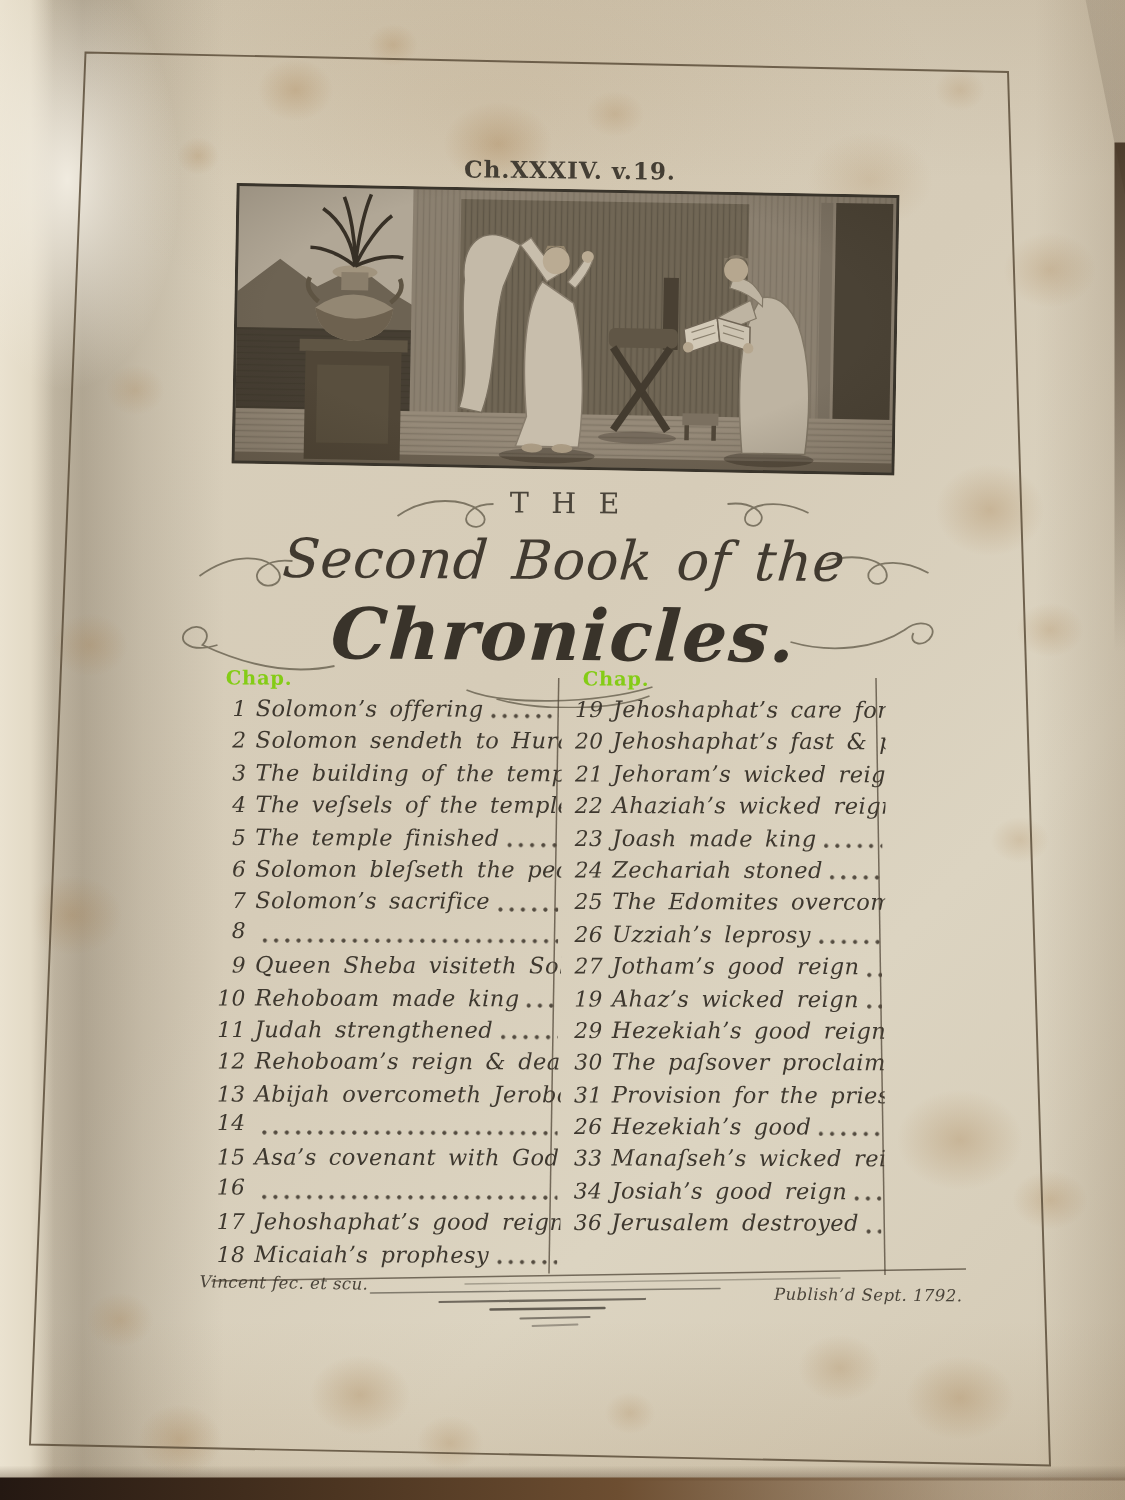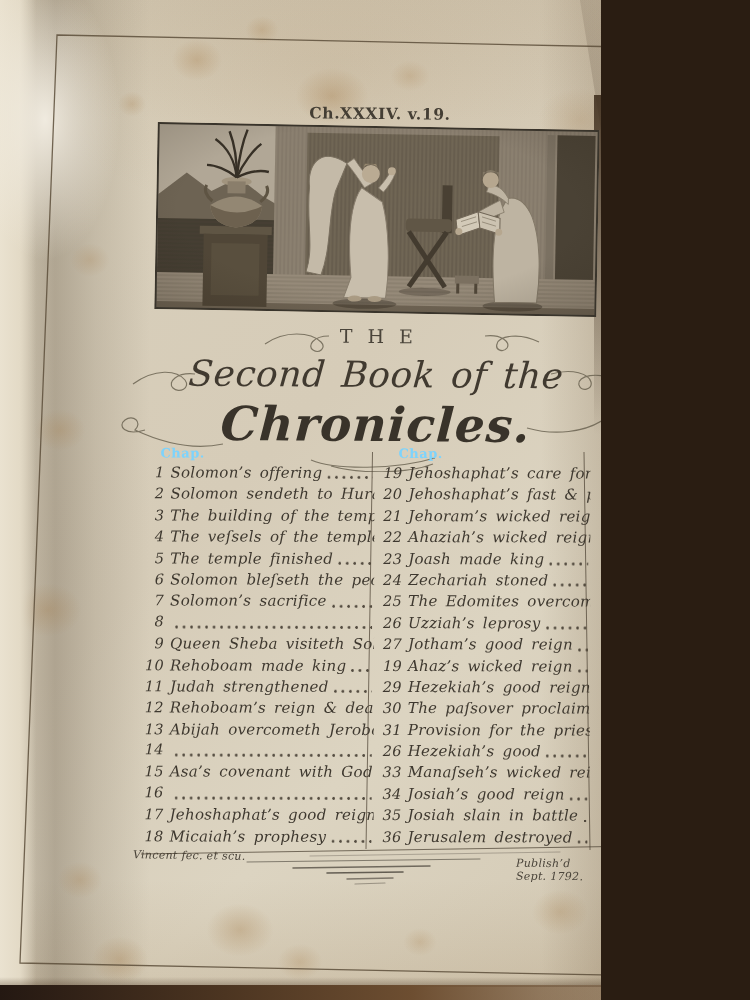--- a/index.html
+++ b/index.html
@@ -1,17 +1,17 @@
 <!DOCTYPE html>
 <html><head>
 <meta charset="utf-8">
 <style>
   html,body{margin:0;padding:0;background:#2a1d12;}
   #stage{
-    position:relative; width:601px; height:1000px; overflow:hidden;
+    position:relative; width:750px; height:1000px; overflow:hidden;
     font-family:"DejaVu Serif","Liberation Serif",serif;
   }
   
   #paper{
     position:absolute; inset:0;
     background:
       
       radial-gradient(36px 30px at 197px 60px,  rgba(166,124,72,.30), transparent 70%),
       radial-gradient(24px 20px at 262px 30px,  rgba(166,124,72,.25), transparent 70%),
       radial-gradient(52px 40px at 332px 96px,  rgba(160,118,66,.33), transparent 70%),
@@ -101,22 +101,22 @@
   #title-flourish{ position:absolute; left:115px; top:312px; pointer-events:none; }
   
   #index{
     position:absolute; left:138px; top:446px; width:512px; height:410px;
     color:#3e382f; transform:rotate(.15deg);
   }
   .col{ position:absolute; top:0; }
   #col-left{ left:2px; width:234px; }
   #col-right{ left:240px; width:212px; }
   .chap-header{
-    font-size:13px; font-weight:bold; letter-spacing:.5px; color:#7dd3fc;
-    margin:0 0 3px 20px;
+    font-size:13px; font-weight:bold; letter-spacing:.5px; color:#84cc16;
+    margin:0 0 3px 10px;
   }
   .row{
     display:flex; align-items:baseline; height:21.4px;
     font-style:italic; font-size:15px; letter-spacing:.3px; word-spacing:3px;
     white-space:nowrap; overflow:hidden;
   }
   .num{ flex:0 0 24px; text-align:right; padding-right:6px; font-size:14.5px; }
   .ttl{ flex:0 1 auto; }
   .leader{
     flex:1 1 6px; min-width:0; height:3px; align-self:flex-end; margin:0 2px 6px 5px;
@@ -425,25 +425,20 @@
           <div class="row">
             <span class="num">33</span>
             <span class="ttl">Manaſseh’s wicked reign</span>
           </div>
           <div class="row">
             <span class="num">34</span>
             <span class="ttl">Josiah’s good reign</span>
             <span class="leader"></span>
           </div>
           <div class="row">
-            <span class="num">35</span>
-            <span class="ttl">Josiah slain in battle</span>
-            <span class="leader"></span>
-          </div>
-          <div class="row">
             <span class="num">36</span>
             <span class="ttl">Jerusalem destroyed</span>
             <span class="leader"></span>
           </div>
         </div>
     </div>
   </div>
 
   <div class="credit" id="credit-left">Vincent fec. et scu.</div>
   <div class="credit" id="credit-right">Publish’d Sept. 1792.</div>

